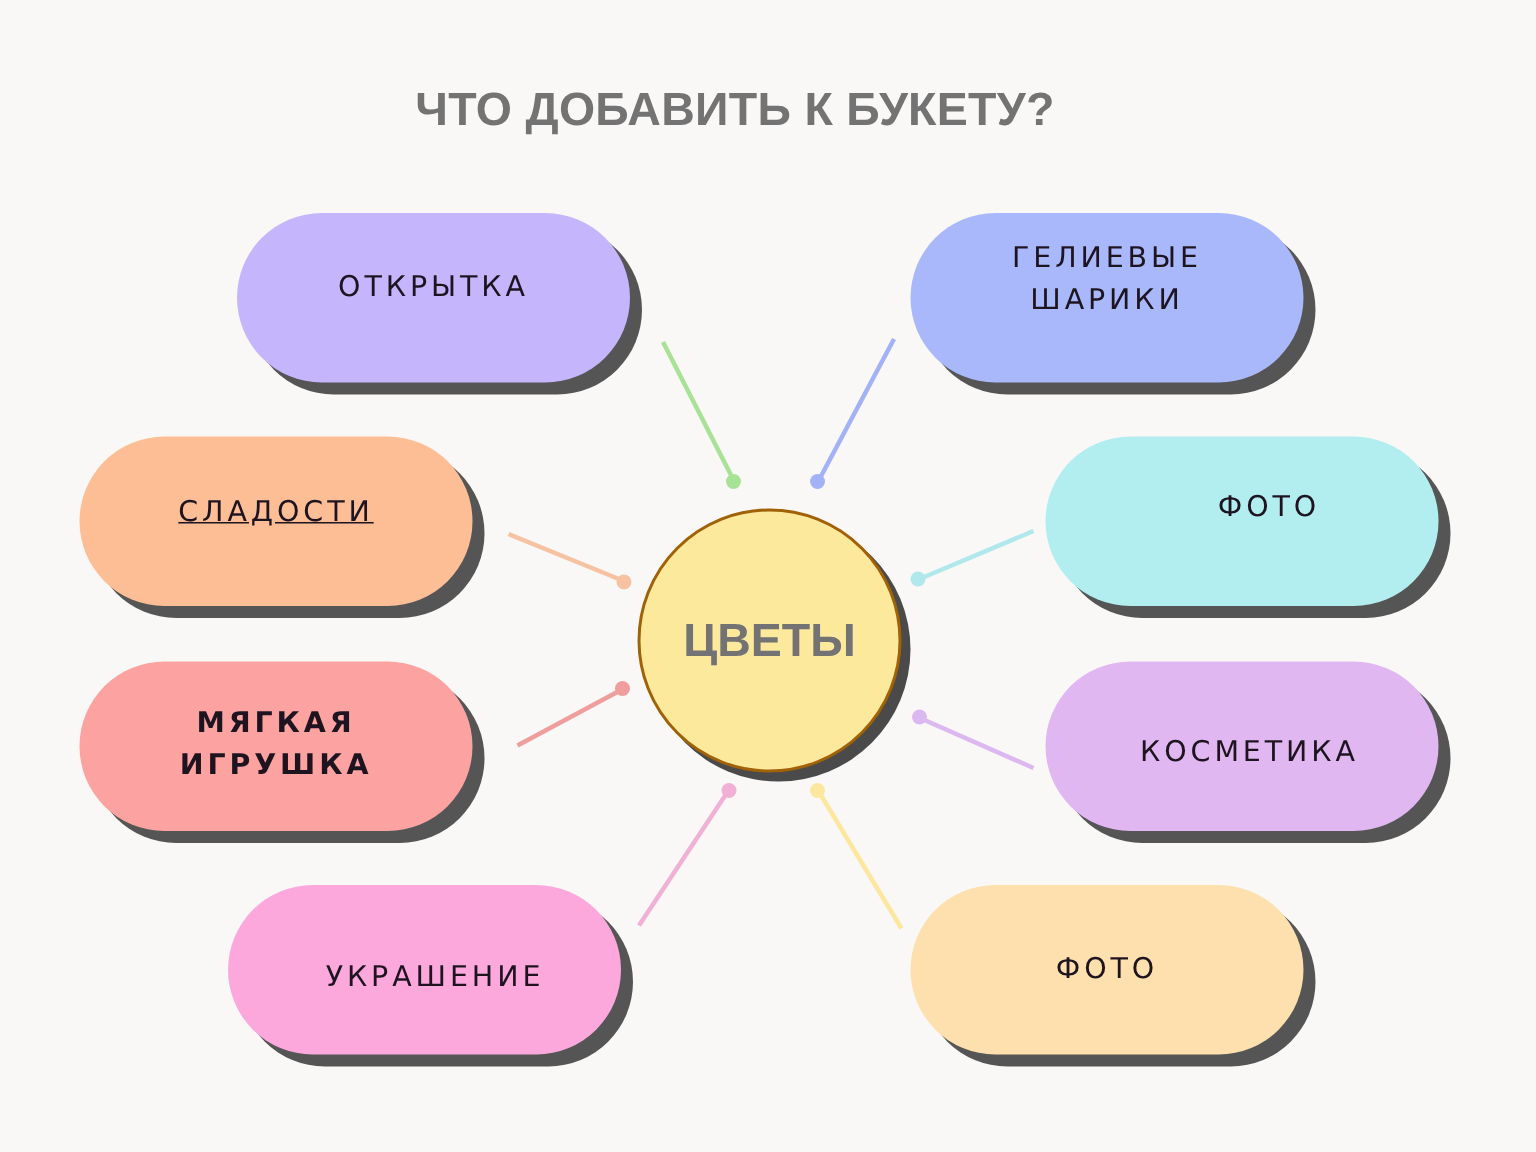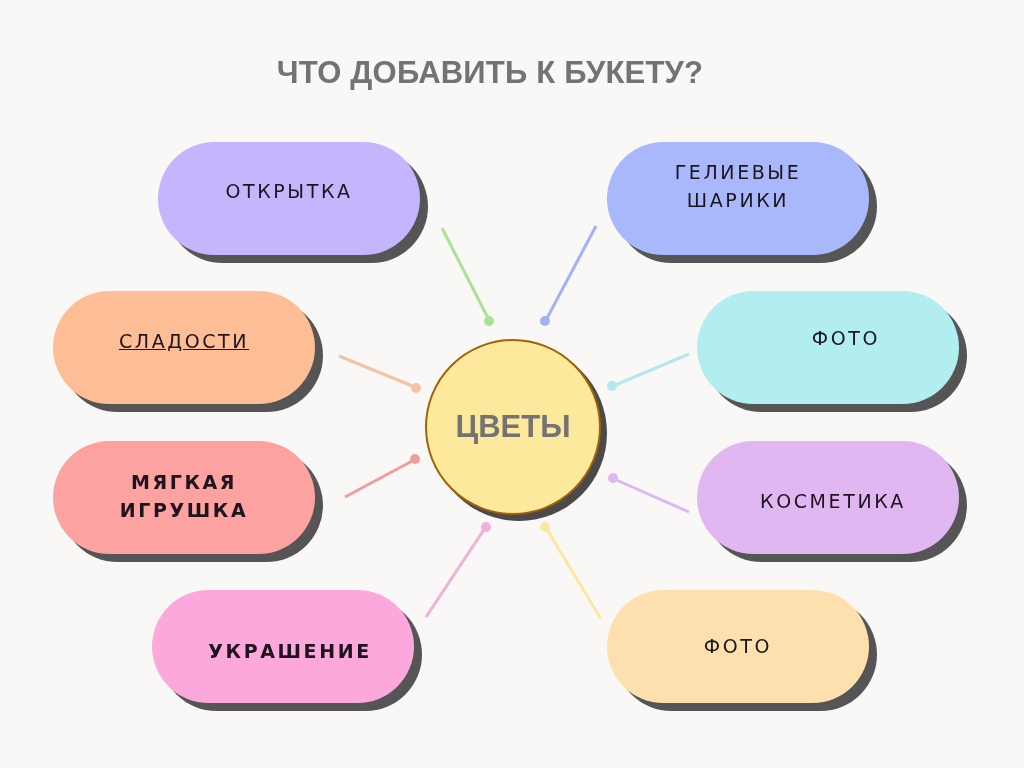--- a/index.html
+++ b/index.html
@@ -86,18 +86,18 @@
 <div class="pill" style="left: 697px; top: 291px; background: rgb(178, 238, 240);">
   <span style="margin-top:-20px; margin-left:36px;">ФОТО</span>
 </div>
 <div class="pill" style="left: 53px; top: 441px; background: rgb(252, 163, 161);">
   <span style="margin-top:-4px;font-weight:bold;">МЯГКАЯ
 ИГРУШКА</span>
 </div>
 <div class="pill" style="left: 697px; top: 441px; background: rgb(224, 183, 241);">
   <span style="margin-top:6px; margin-left:10px;">КОСМЕТИКА</span>
 </div>
-<div class="pill" style="left: 152px; top: 590px; background: rgb(252, 168, 221); font-weight: bold;">
+<div class="pill" style="left: 152px; top: 590px; background: rgb(252, 168, 221);">
   <span style="margin-top:8px; margin-left:14px;">УКРАШЕНИЕ</span>
 </div>
 <div class="pill" style="left: 607px; top: 590px; background: rgb(253, 224, 173);">
   <span style="margin-top:-2px;">ФОТО</span>
 </div>
 
 </body></html>

